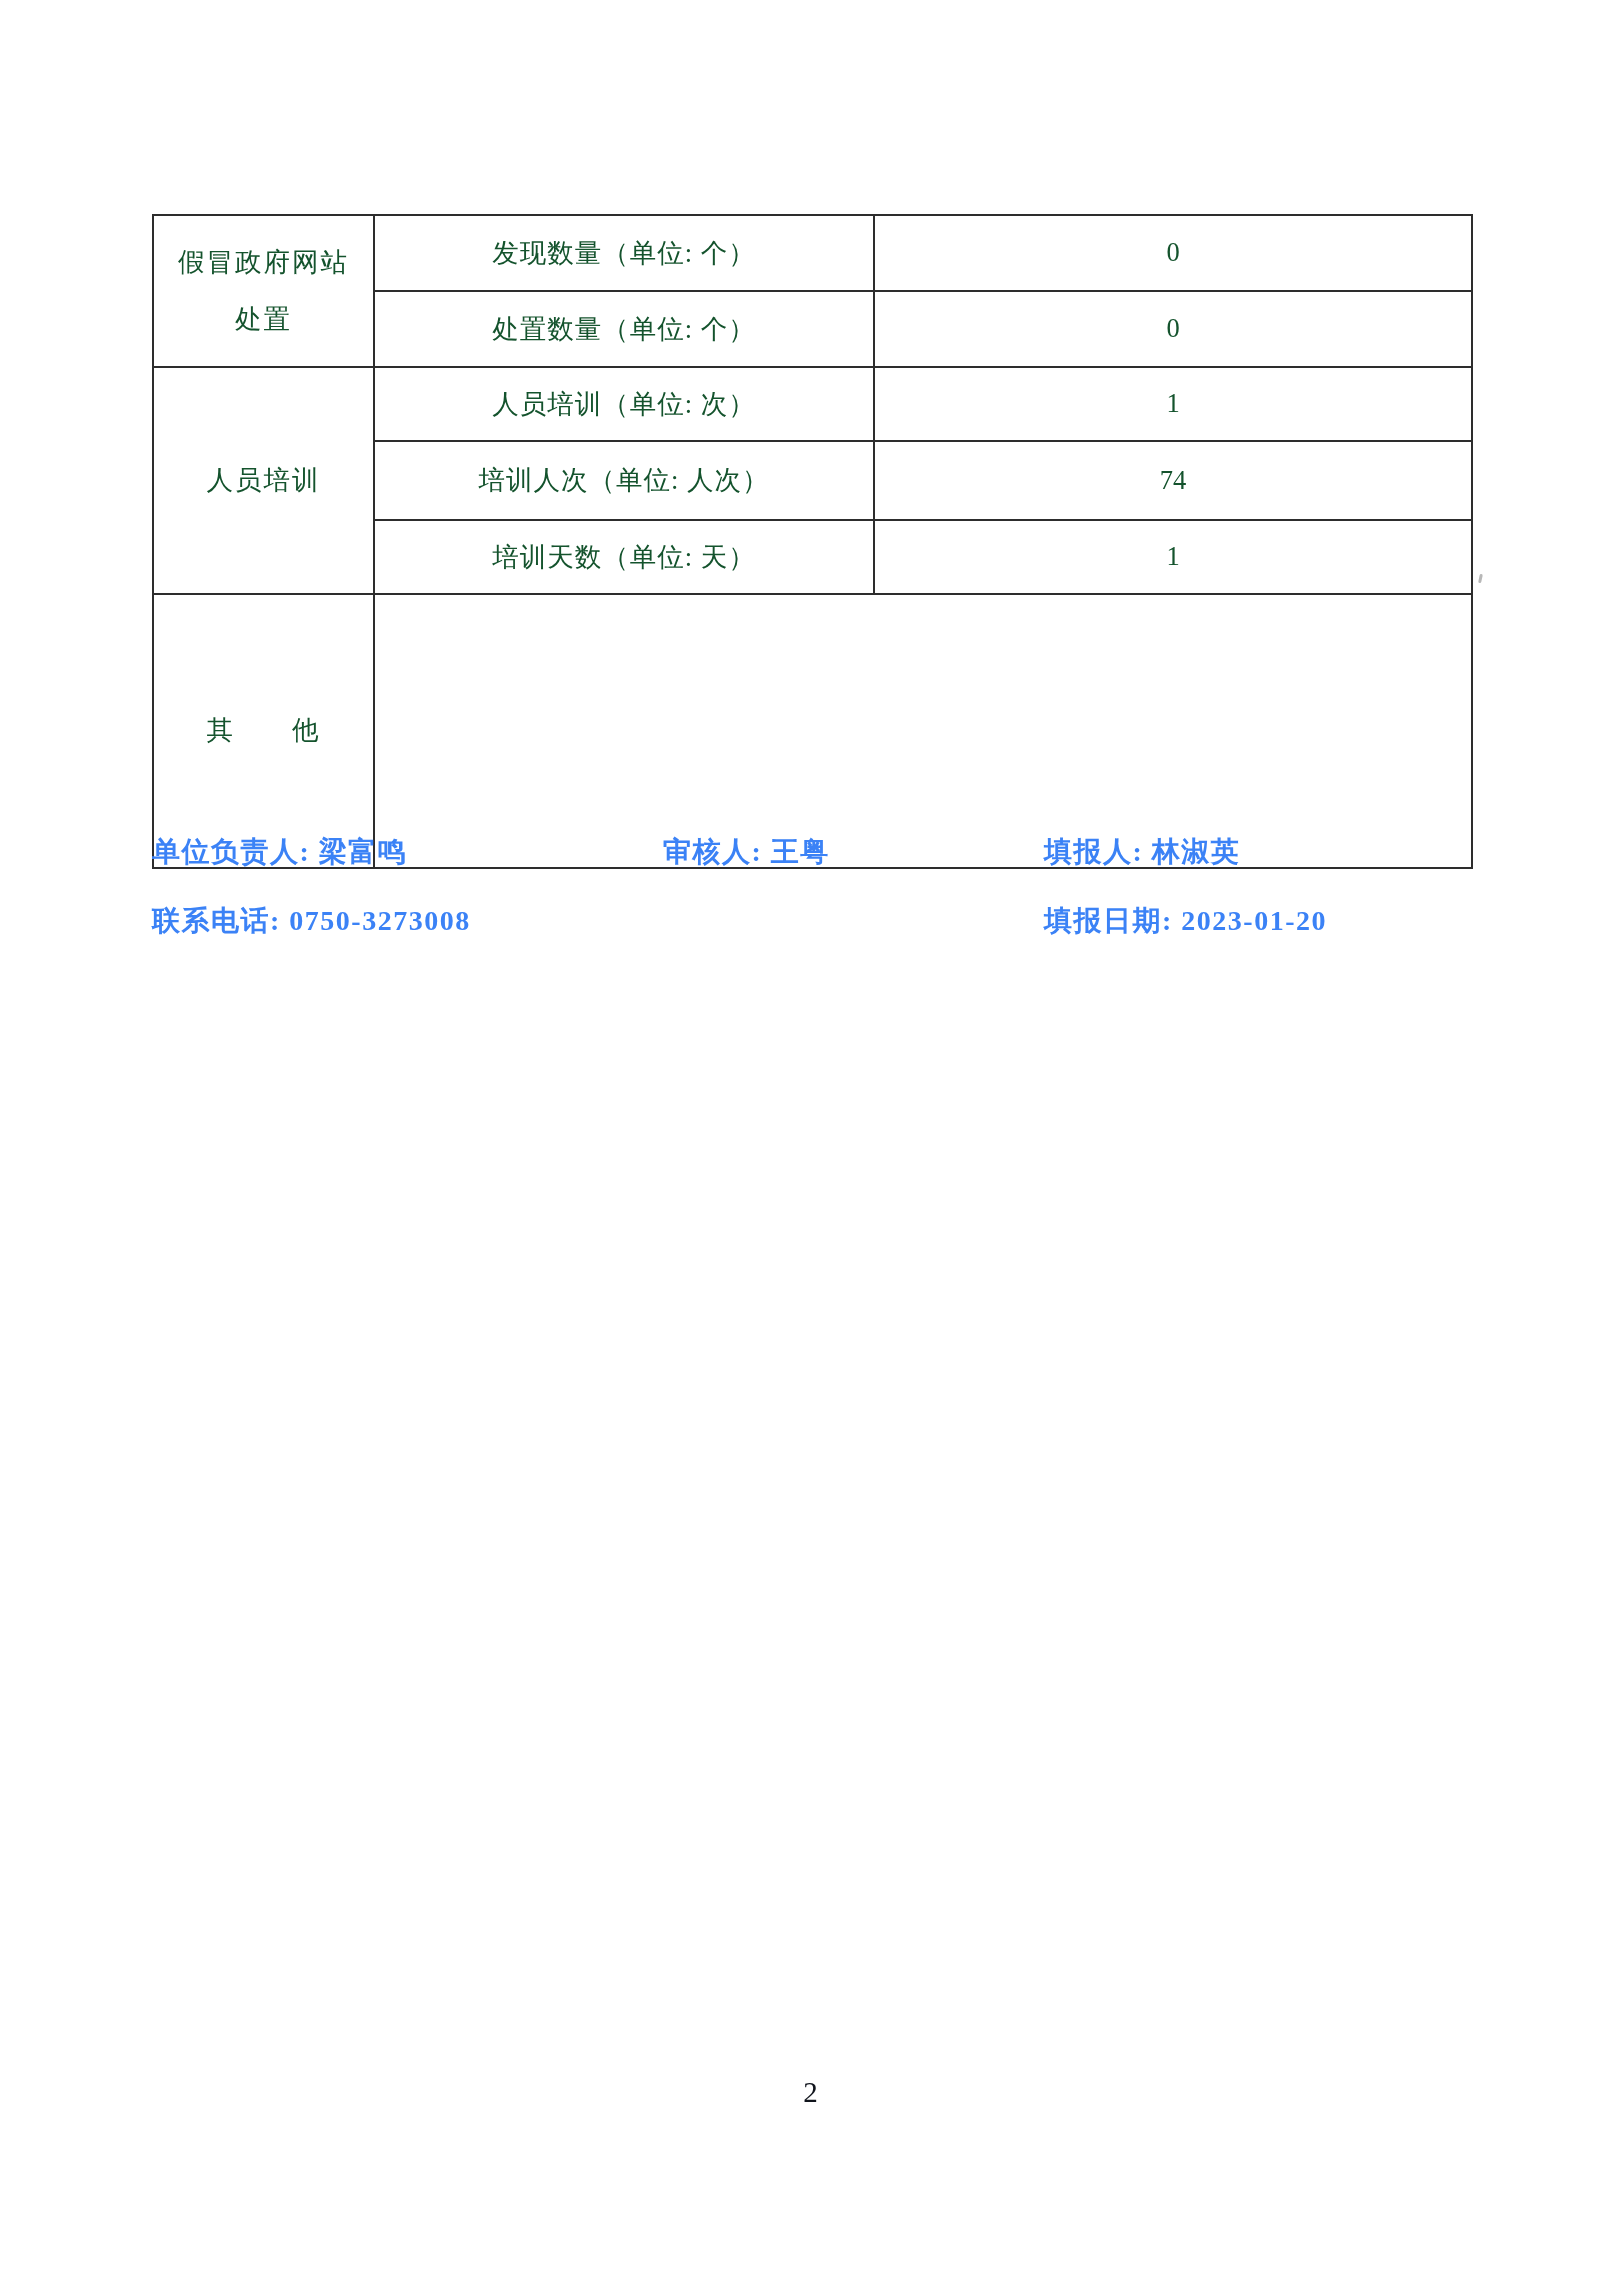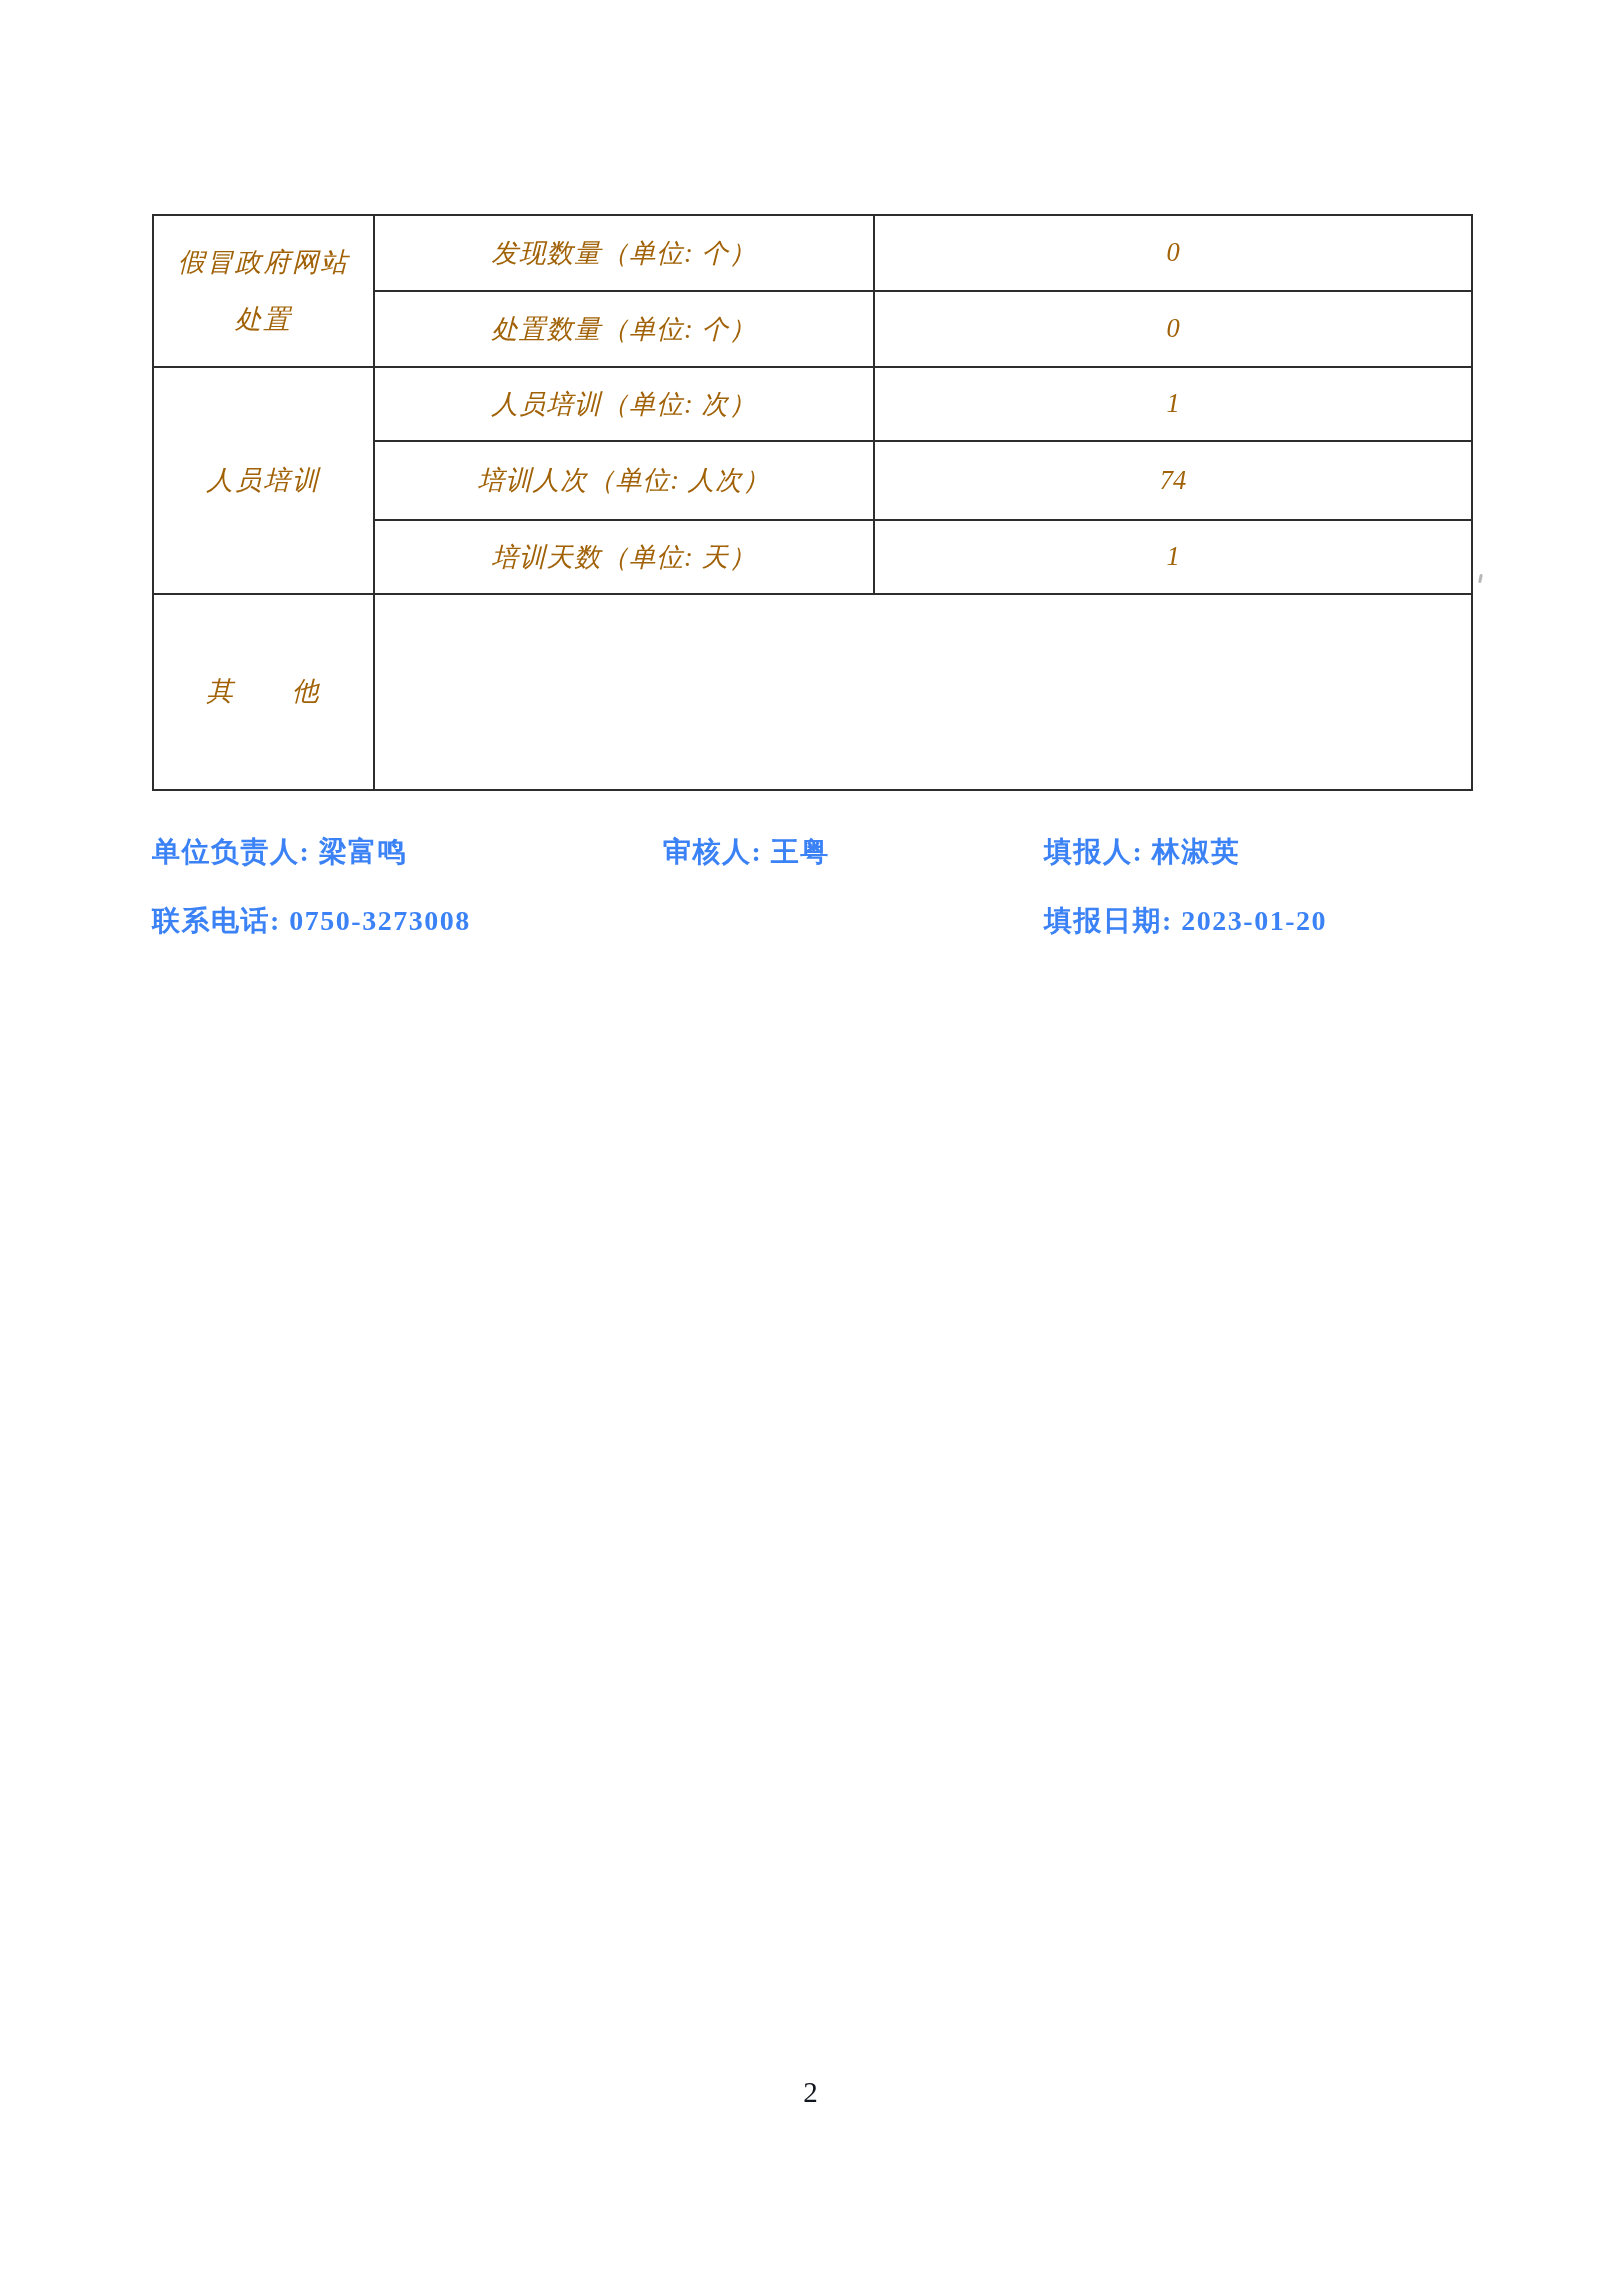--- a/index.html
+++ b/index.html
@@ -26,24 +26,23 @@
     top: 214px;
     width: 1318px;
     border-collapse: collapse;
     table-layout: fixed;
   }
   table.report td {
     border: 2px solid #2d2d2d;
     text-align: center;
     vertical-align: middle;
     font-size: 26.5px;
-    color: #a16207;
+    color: #14532d;
     padding: 18px;
     overflow: hidden;
-    font-style: italic;
   }
   td.group-cell {
     white-space: pre-line;
     line-height: 2.15;
     letter-spacing: 2px;
   }
   td.metric-cell {
     letter-spacing: 1px;
   }
   td.value-cell {
@@ -118,21 +117,21 @@
         <td class="value-cell">1</td>
       </tr>
       <tr style="height:79px">
         <td class="metric-cell">培训人次（单位: 人次）</td>
         <td class="value-cell">74</td>
       </tr>
       <tr style="height:54px">
         <td class="metric-cell">培训天数（单位: 天）</td>
         <td class="value-cell">1</td>
       </tr>
-      <tr style="height:196px">
+      <tr style="height:274px">
         <td class="group-cell">其　　他</td>
         <td class="other-value-cell" colspan="2"></td>
       </tr>
     </tbody>
   </table>
 
   <div class="sig sig-row1 sig-col1">单位负责人: 梁富鸣</div>
   <div class="sig sig-row1 sig-col2">审核人: 王粤</div>
   <div class="sig sig-row1 sig-col3">填报人: 林淑英</div>
 

